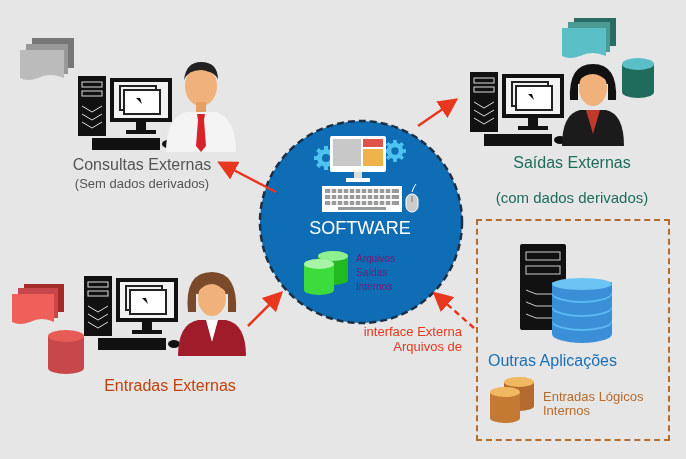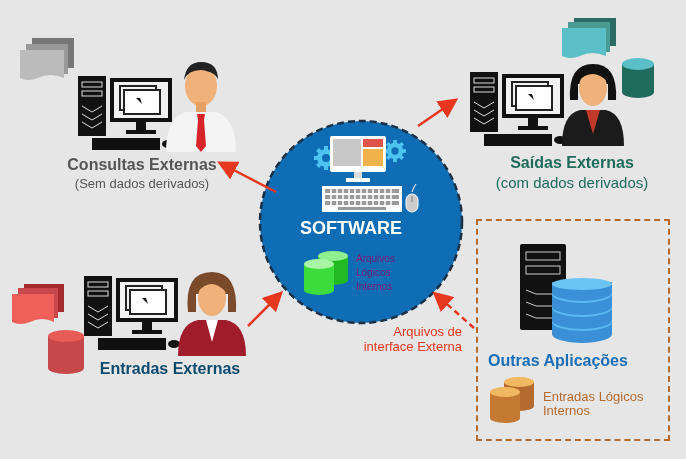--- a/index.html
+++ b/index.html
@@ -1,18 +1,18 @@
 <!DOCTYPE html>
 <html><head>
 <meta charset="utf-8">
 <style>
   html, body { margin:0; padding:0; }
   body { width:686px; height:459px; background:#e6e6e6; position:relative; overflow:hidden; font-family:"Liberation Sans", sans-serif; }
   .abs { position:absolute; }
-  .lbl-bold { font-weight:bold; font-family:"Liberation Sans", sans-serif; }
+  .lbl-bold { font-weight:normal; font-family:"Liberation Sans", sans-serif; }
   .caption { text-align:center; white-space:nowrap; }
   svg { display:block; }
   .dash-box { position:absolute; left:476px; top:219px; width:194px; height:222px; border:2px dashed #b46b2d; box-sizing:border-box; }
 </style>
 </head>
 <body>
 
 <svg class="abs" style="left:20px;top:36px" width="56" height="46" viewBox="0 0 56 46">
   <rect x="12" y="2" width="42" height="30" fill="#777"></rect>
   <rect x="6" y="8" width="42" height="30" fill="#999"></rect>
@@ -77,21 +77,21 @@
 <svg class="abs" style="left:560px;top:60px" width="66" height="86" viewBox="0 0 66 86">
   <path d="M2 86 Q2 54 20 50 L46 50 Q64 54 64 86 Z" fill="#1b1b1b"></path>
   <path d="M26 50 L40 50 L33 74 Z" fill="#c0392b"></path>
   <path d="M10 40 Q8 4 33 4 Q58 4 56 40 L48 40 L48 24 L18 24 L18 40 Z" fill="#111"></path>
   <ellipse cx="33" cy="28" rx="14" ry="18" fill="#f0b27a"></ellipse>
   <path d="M18 22 Q22 8 33 8 Q46 8 48 22 Q40 14 33 14 Q24 14 18 22 Z" fill="#111"></path>
 </svg>
 
 <div class="abs caption" style="left:462px;top:154px;width:220px;">
   <div class="lbl-bold" style="font-size:16px;color:#1f6b5c;">Saídas Externas</div>
-  <div style="font-size:15px;color:#1f6b5c;margin-top:2px;">(com dados derivados)</div>
+  <div style="font-size:15px;color:#1f6b5c;margin-top:17px;">(com dados derivados)</div>
 </div>
 
 <svg class="abs" style="left:12px;top:284px" width="54" height="44" viewBox="0 0 54 44">
   <rect x="12" y="0" width="40" height="28" fill="#a52a2a"></rect>
   <rect x="6" y="4" width="40" height="30" fill="#c8474a"></rect>
   <path d="M0 10 H42 V38 Q30 32 18 38 Q8 42 0 38 Z" fill="#f0605a"></path>
 </svg>
 <svg class="abs" style="left:46px;top:328px" width="40" height="48" viewBox="0 0 40 48">
   <path d="M2 8 V40 A18 6 0 0 0 38 40 V8 Z" fill="#c8474a"></path>
   <ellipse cx="20" cy="8" rx="18" ry="6" fill="#e85c57"></ellipse>
@@ -115,21 +115,21 @@
 
 <svg class="abs" style="left:176px;top:268px" width="72" height="88" viewBox="0 0 72 88">
   <path d="M2 88 Q2 56 22 52 L50 52 Q70 56 70 88 Z" fill="#a01c2a"></path>
   <path d="M30 52 L42 52 L36 74 Z" fill="#fff"></path>
   <path d="M12 44 Q8 4 36 4 Q62 4 60 44 L52 44 L52 26 L20 26 L20 44 Z" fill="#7a4a2a"></path>
   <ellipse cx="36" cy="30" rx="14" ry="18" fill="#f0b27a"></ellipse>
   <path d="M22 24 Q26 10 36 10 Q48 10 50 24 Q42 16 36 16 Q28 16 22 24 Z" fill="#7a4a2a"></path>
 </svg>
 
 <div class="abs caption" style="left:90px;top:360px;width:160px;">
-  <div class="lbl-bold" style="font-size:16px;color:#0c4a6e;">Entradas Externas</div>
+  <div class="lbl-bold" style="font-size:16px;color:#c2410c;margin-top:17px;">Entradas Externas</div>
 </div>
 
 <svg class="abs" style="left:257px;top:118px" width="208" height="208" viewBox="0 0 208 208">
   <circle cx="104" cy="104" r="101" fill="#0f6db5" stroke="#1b2f45" stroke-width="2.5" stroke-dasharray="7 4"></circle>
 </svg>
 
 <svg class="abs" style="left:314px;top:146px" width="24" height="24" viewBox="0 0 24 24">
   <circle cx="12" cy="12" r="9" fill="#4dc3f0"></circle>
   <g fill="#4dc3f0">
     <rect x="10" y="0" width="4" height="24"></rect>
@@ -170,49 +170,49 @@
   <g stroke="#fff" stroke-width="1.5">
     <path d="M9 3 V19 M15 3 V19 M21 3 V19 M27 3 V19 M33 3 V19 M39 3 V19 M45 3 V19 M51 3 V19 M57 3 V19 M63 3 V19 M69 3 V19"></path>
   </g>
 </svg>
 <svg class="abs" style="left:404px;top:184px" width="16" height="30" viewBox="0 0 16 30">
   <path d="M8 8 Q10 2 12 0" stroke="#fff" fill="none"></path>
   <rect x="2" y="10" width="12" height="18" rx="6" fill="#ccc" stroke="#fff" stroke-width="1"></rect>
   <line x1="8" y1="12" x2="8" y2="18" stroke="#777"></line>
 </svg>
 
-<div class="abs lbl-bold" style="left:300px;top:218px;width:120px;font-size:18px;color:#fff;">SOFTWARE</div>
+<div class="abs lbl-bold" style="left:300px;top:218px;width:120px;text-align:center;font-size:18px;color:#fff;">SOFTWARE</div>
 
 <svg class="abs" style="left:302px;top:250px" width="50" height="46" viewBox="0 0 50 46">
   <path d="M16 6 V30 A15 5 0 0 0 46 30 V6 Z" fill="#22b922"></path>
   <ellipse cx="31" cy="6" rx="15" ry="5" fill="#8ff08f"></ellipse>
   <path d="M2 14 V40 A15 5 0 0 0 32 40 V14 Z" fill="#3ddc3d"></path>
   <ellipse cx="17" cy="14" rx="15" ry="5" fill="#a8f5a8"></ellipse>
 </svg>
 <div class="abs" style="left:356px;top:252px;font-size:10px;line-height:14px;color:#701a75;">
   <div>Arquivos</div>
-  <div>Lógicos</div>
+  <div>Saídas</div>
   <div>Internos</div>
 </div>
 
 <svg class="abs" style="left:0;top:0" width="686" height="459" viewBox="0 0 686 459">
   <defs>
     <marker id="ah" markerWidth="8" markerHeight="8" refX="4" refY="4" orient="auto" markerUnits="strokeWidth">
       <path d="M0 0 L8 4 L0 8 Z" fill="#e8371f"></path>
     </marker>
   </defs>
   <line x1="276" y1="192" x2="226" y2="166" stroke="#e8371f" stroke-width="2.5" marker-end="url(#ah)"></line>
   <line x1="418" y1="126" x2="450" y2="104" stroke="#e8371f" stroke-width="2.5" marker-end="url(#ah)"></line>
   <line x1="248" y1="326" x2="276" y2="298" stroke="#e8371f" stroke-width="2.5" marker-end="url(#ah)"></line>
   <line x1="474" y1="328" x2="440" y2="298" stroke="#e8371f" stroke-width="2.5" stroke-dasharray="6 4" marker-end="url(#ah)"></line>
 </svg>
 
 <div class="abs" style="left:340px;top:324px;width:122px;text-align:right;font-size:13px;line-height:15px;color:#e8371f;">
+  <div>interface Externa</div>
   <div>Arquivos de</div>
-  <div>interface Externa</div>
 </div>
 
 <div class="dash-box"></div>
 
 <svg class="abs" style="left:520px;top:244px" width="50" height="86" viewBox="0 0 50 86">
   <rect x="0" y="0" width="46" height="86" rx="2" fill="#111"></rect>
   <rect x="6" y="8" width="34" height="8" fill="none" stroke="#ccc"></rect>
   <rect x="6" y="22" width="34" height="8" fill="none" stroke="#ccc"></rect>
   <path d="M6 46 L16 50 L40 50 M6 58 L16 62 L40 62 M6 70 L16 74 L40 74" stroke="#ccc" fill="none"></path>
 </svg>

